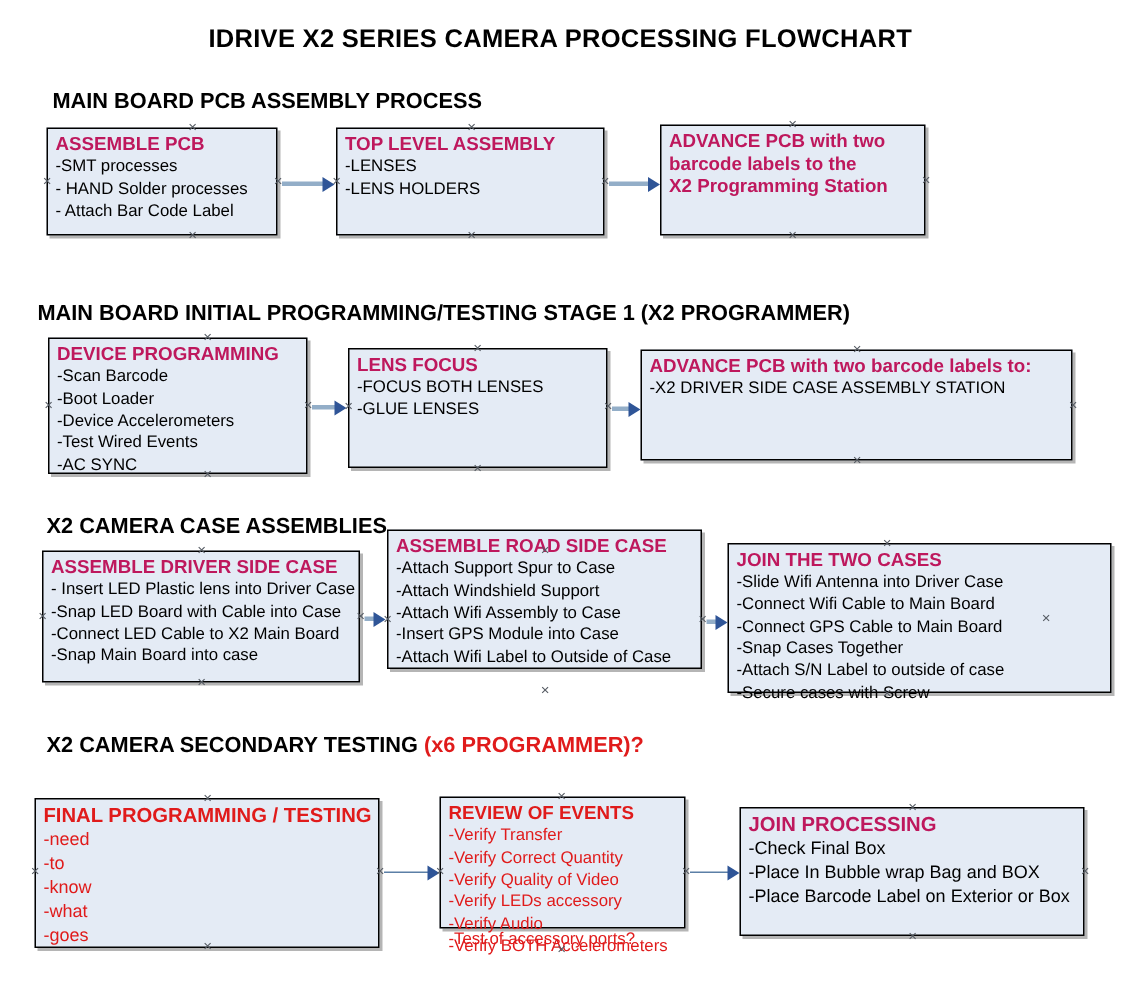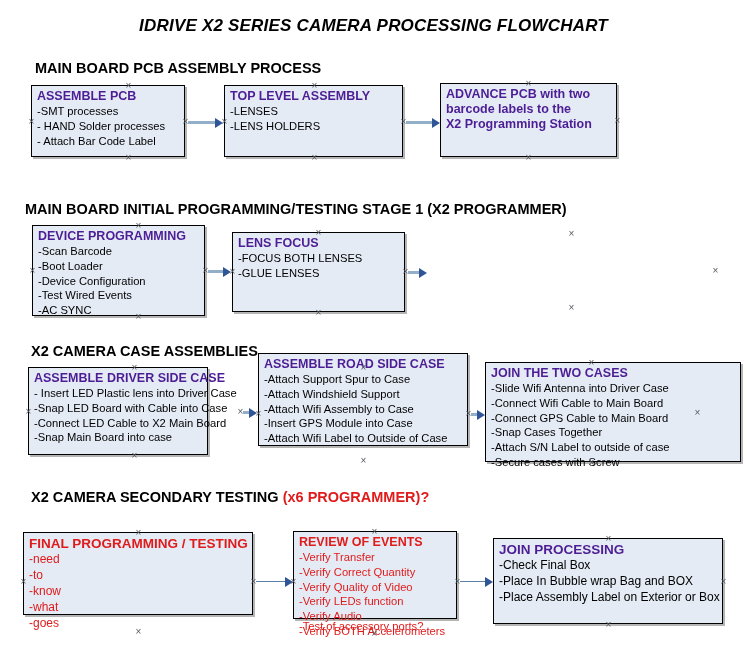--- a/index.html
+++ b/index.html
@@ -20,21 +20,20 @@
   .title {
     position: absolute;
     left: 0;
     top: 16px;
     width: 747px;
     text-align: center;
     font-size: 17px;
     font-weight: bold;
     color: #000000;
     letter-spacing: 0.2px;
-    font-style: italic;
   }
   .section-head {
     position: absolute;
     font-size: 14.5px;
     font-weight: bold;
     color: #000000;
     white-space: nowrap;
   }
   .section-head .accent {
     color: #e01b1b;
@@ -43,21 +42,21 @@
     position: absolute;
     background: #e4ebf5;
     border: 1px solid #000000;
     box-sizing: border-box;
     box-shadow: 2px 2px 0 rgba(120,120,120,0.55);
     padding: 3px 4px 2px 5px;
   }
   .node .node-title {
     font-size: 12.5px;
     font-weight: bold;
-    color: #4c1d95;
+    color: #be185d;
     line-height: 1.18;
     white-space: nowrap;
   }
   .node .node-line {
     font-size: 11.2px;
     color: #000000;
     line-height: 1.33;
     white-space: nowrap;
   }
   .node.red .node-title,
@@ -153,21 +152,21 @@
   <div class="xmark" style="left:613px; top:116px;"></div>
 
   <div class="section-head" style="left:25px; top:201px;">
     <span>MAIN BOARD INITIAL PROGRAMMING/TESTING STAGE 1 (X2 PROGRAMMER)</span>
   </div>
 
   <div class="node" style="left:32px; top:225px; width:173px; height:91px;">
     <div class="node-title">DEVICE PROGRAMMING</div>
     <div class="node-line">-Scan Barcode</div>
     <div class="node-line">-Boot Loader</div>
-    <div class="node-line">-Device Configuration</div>
+    <div class="node-line">-Device Accelerometers</div>
     <div class="node-line">-Test Wired Events</div>
     <div class="node-line">-AC SYNC</div>
   </div>
   <div class="xmark" style="left:134px; top:221px;"></div>
   <div class="xmark" style="left:134px; top:312px;"></div>
   <div class="xmark" style="left:28px; top:266px;"></div>
   <div class="xmark" style="left:201px; top:266px;"></div>
 
   <div class="conn" style="left:208px; top:270px; width:16px;">
     <div class="head"></div>
@@ -180,29 +179,33 @@
   </div>
   <div class="xmark" style="left:314px; top:228px;"></div>
   <div class="xmark" style="left:314px; top:308px;"></div>
   <div class="xmark" style="left:228px; top:267px;"></div>
   <div class="xmark" style="left:401px; top:267px;"></div>
 
   <div class="conn" style="left:408px; top:271px; width:12px;">
     <div class="head"></div>
   </div>
 
+  <div class="node" style="left:427px; top:233px; width:288px; height:74px;">
+    <div class="node-title">ADVANCE PCB with two barcode labels to:</div>
+    <div class="node-line">-X2 DRIVER  SIDE  CASE  ASSEMBLY STATION</div>
+  </div>
   <div class="xmark" style="left:567px; top:229px;"></div>
   <div class="xmark" style="left:567px; top:303px;"></div>
   <div class="xmark" style="left:711px; top:266px;"></div>
 
   <div class="section-head" style="left:31px; top:343px;">
     <span>X2 CAMERA CASE ASSEMBLIES</span>
   </div>
 
-  <div class="node" style="left:28px; top:367px; width:180px; height:88px;">
+  <div class="node" style="left:28px; top:367px; width:212px; height:88px;">
     <div class="node-title">ASSEMBLE DRIVER SIDE CASE</div>
     <div class="node-line">- Insert LED Plastic lens into Driver Case</div>
     <div class="node-line">-Snap LED Board with Cable into Case</div>
     <div class="node-line">-Connect LED Cable to X2 Main Board</div>
     <div class="node-line">-Snap Main Board into case</div>
   </div>
   <div class="xmark" style="left:130px; top:363px;"></div>
   <div class="xmark" style="left:130px; top:451px;"></div>
   <div class="xmark" style="left:24px; top:407px;"></div>
   <div class="xmark" style="left:236px; top:407px;"></div>
@@ -238,21 +241,21 @@
     <div class="node-line">-Secure cases with Screw</div>
   </div>
   <div class="xmark" style="left:587px; top:358px;"></div>
   <div class="xmark" style="left:587px; top:458px;"></div>
   <div class="xmark" style="left:693px; top:408px;"></div>
 
   <div class="section-head" style="left:31px; top:489px;">
     <span>X2 CAMERA SECONDARY TESTING </span><span class="accent">(x6 PROGRAMMER)?</span>
   </div>
 
-  <div class="node red" style="left:23px; top:532px; width:230px; height:83px;">
+  <div class="node red" style="left:23px; top:532px; width:230px; height:100px;">
     <div class="node-title big">FINAL PROGRAMMING / TESTING</div>
     <div class="node-line big">-need</div>
     <div class="node-line big">-to</div>
     <div class="node-line big">-know</div>
     <div class="node-line big">-what</div>
     <div class="node-line big">-goes</div>
   </div>
   <div class="xmark" style="left:134px; top:528px;"></div>
   <div class="xmark" style="left:134px; top:627px;"></div>
   <div class="xmark" style="left:19px; top:577px;"></div>
@@ -260,37 +263,37 @@
 
   <div class="conn" style="left:256px; top:581px; width:30px; height:1px; background:#5b7fa6;">
     <div class="head" style="top:-4.5px;"></div>
   </div>
 
   <div class="node red" style="left:293px; top:531px; width:164px; height:88px;">
     <div class="node-title">REVIEW OF EVENTS</div>
     <div class="node-line">-Verify Transfer</div>
     <div class="node-line">-Verify Correct Quantity</div>
     <div class="node-line">-Verify Quality of Video</div>
-    <div class="node-line">-Verify LEDs function</div>
+    <div class="node-line">-Verify LEDs accessory</div>
     <div class="node-line">-Verify Audio</div>
     <div class="node-line">-Verify BOTH Accelerometers</div>
     <div class="overflow-line">-Test of accessory ports?</div>
   </div>
   <div class="xmark" style="left:370px; top:527px;"></div>
   <div class="xmark" style="left:370px; top:629px;"></div>
   <div class="xmark" style="left:289px; top:577px;"></div>
   <div class="xmark" style="left:453px; top:577px;"></div>
 
   <div class="conn" style="left:460px; top:581px; width:26px; height:1px; background:#5b7fa6;">
     <div class="head" style="top:-4.5px;"></div>
   </div>
 
   <div class="node" style="left:493px; top:538px; width:230px; height:86px;">
     <div class="node-title big">JOIN PROCESSING</div>
     <div class="node-line big"> -Check Final Box</div>
     <div class="node-line big">-Place In Bubble wrap Bag and BOX</div>
-    <div class="node-line big">-Place Assembly Label on Exterior or Box</div>
+    <div class="node-line big">-Place Barcode Label on Exterior or Box</div>
   </div>
   <div class="xmark" style="left:604px; top:534px;"></div>
   <div class="xmark" style="left:604px; top:620px;"></div>
   <div class="xmark" style="left:719px; top:577px;"></div>
 
 </div>
 
 </body></html>

